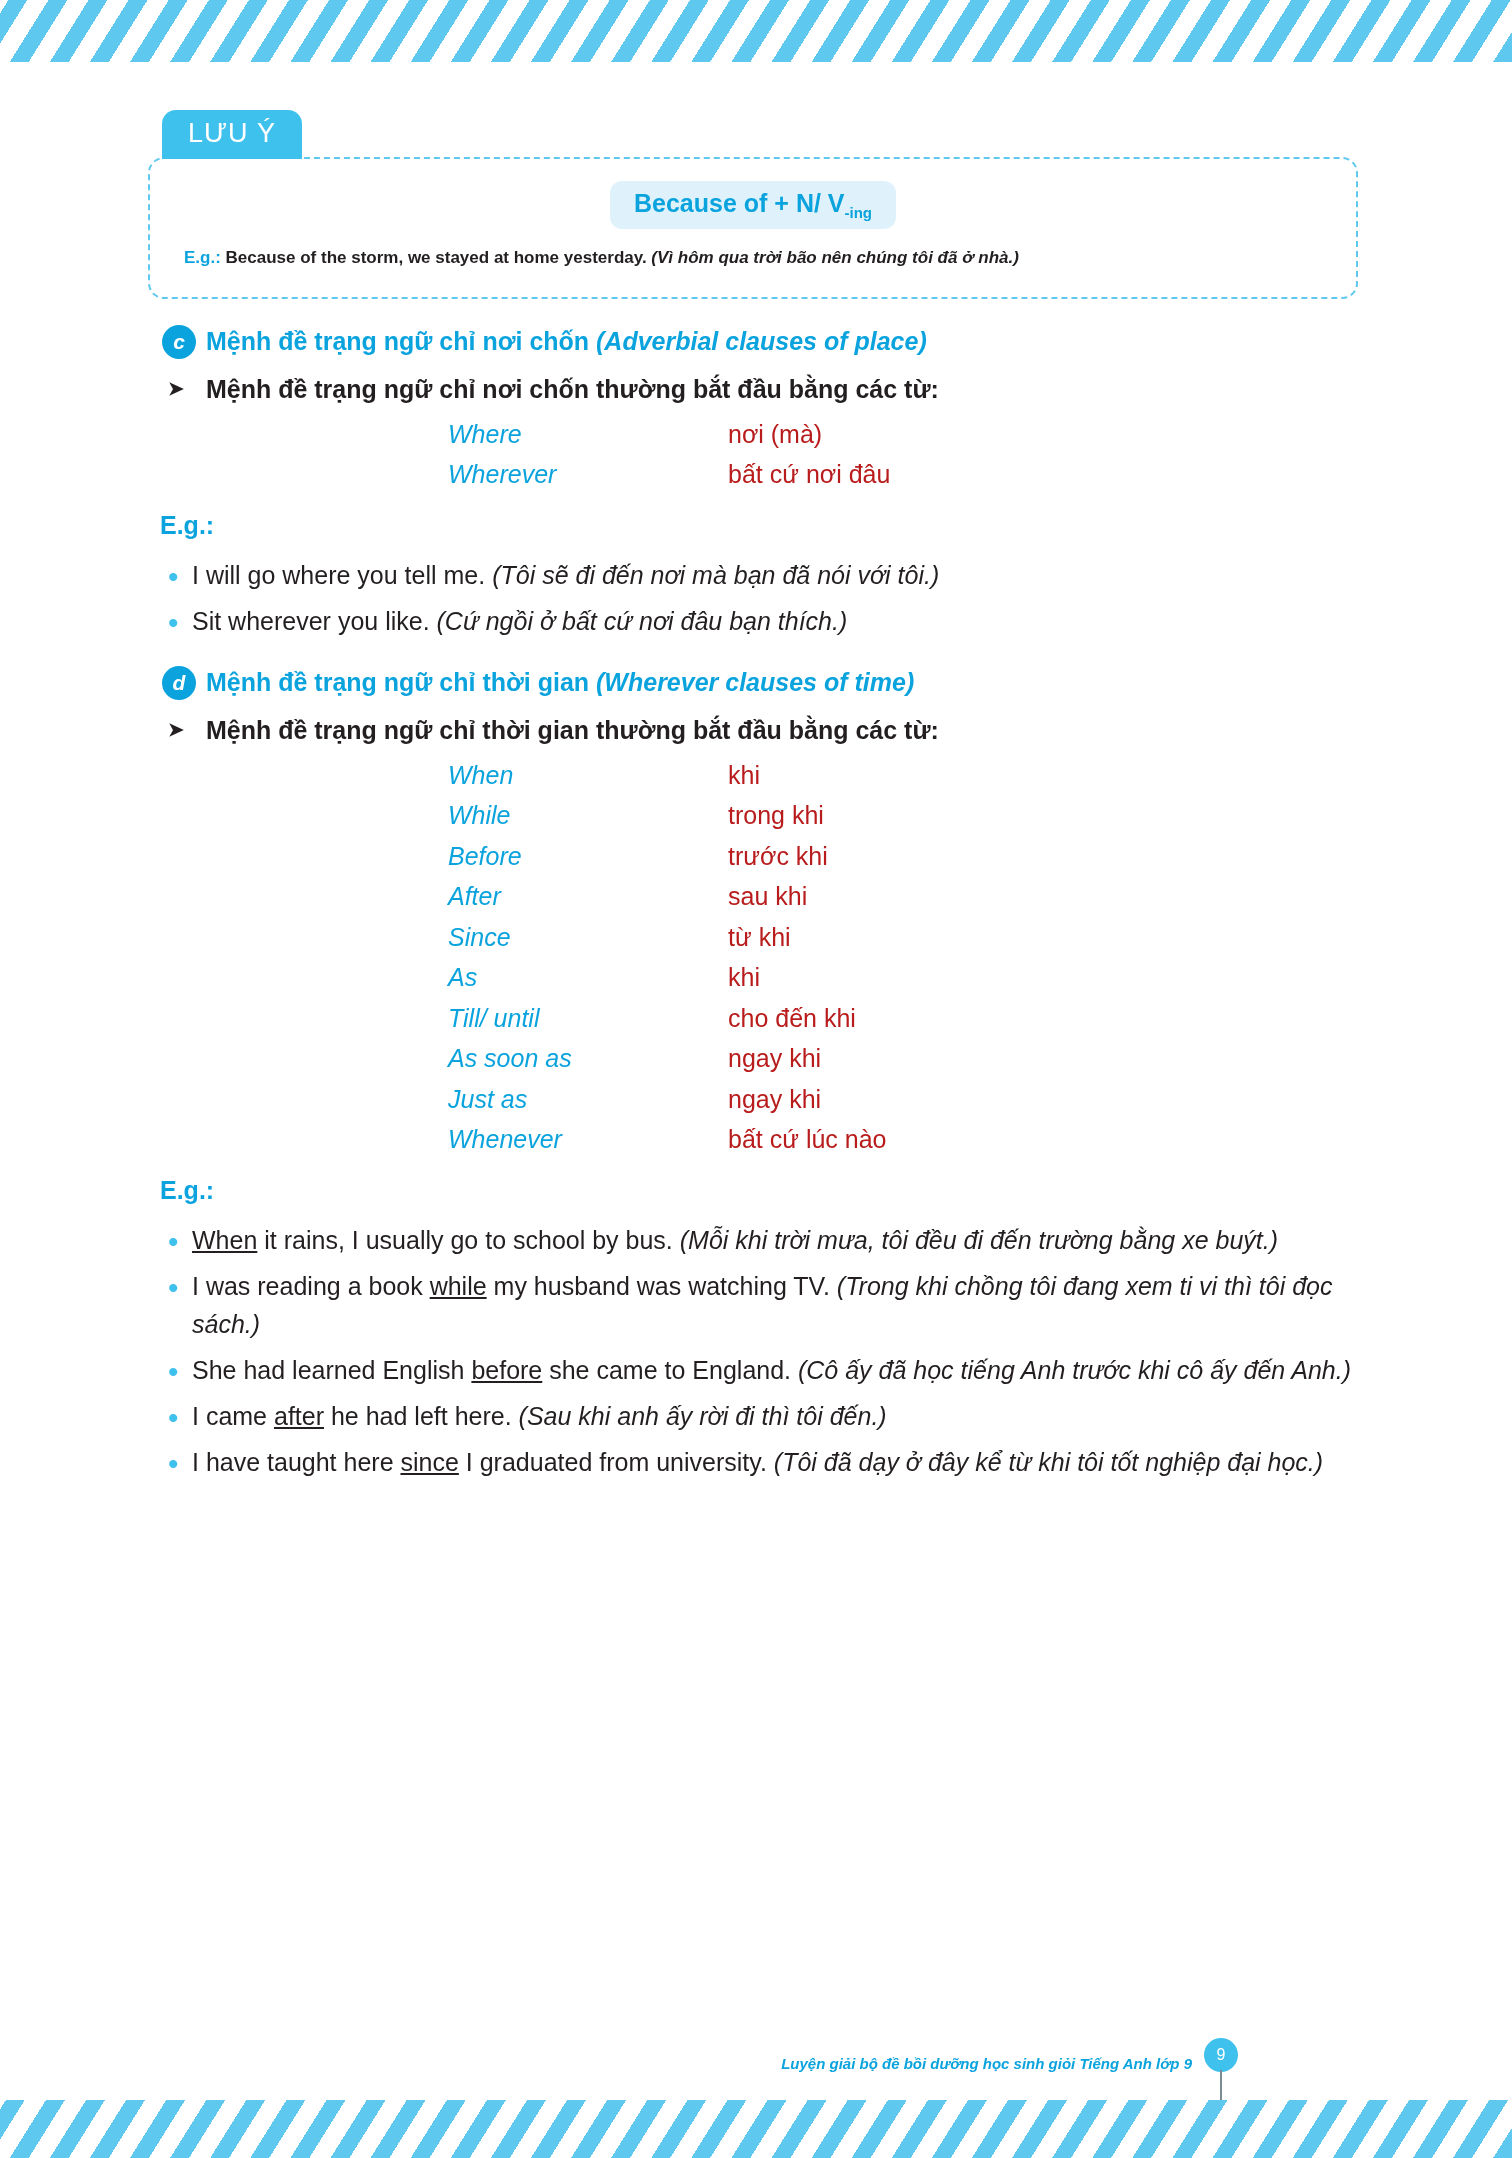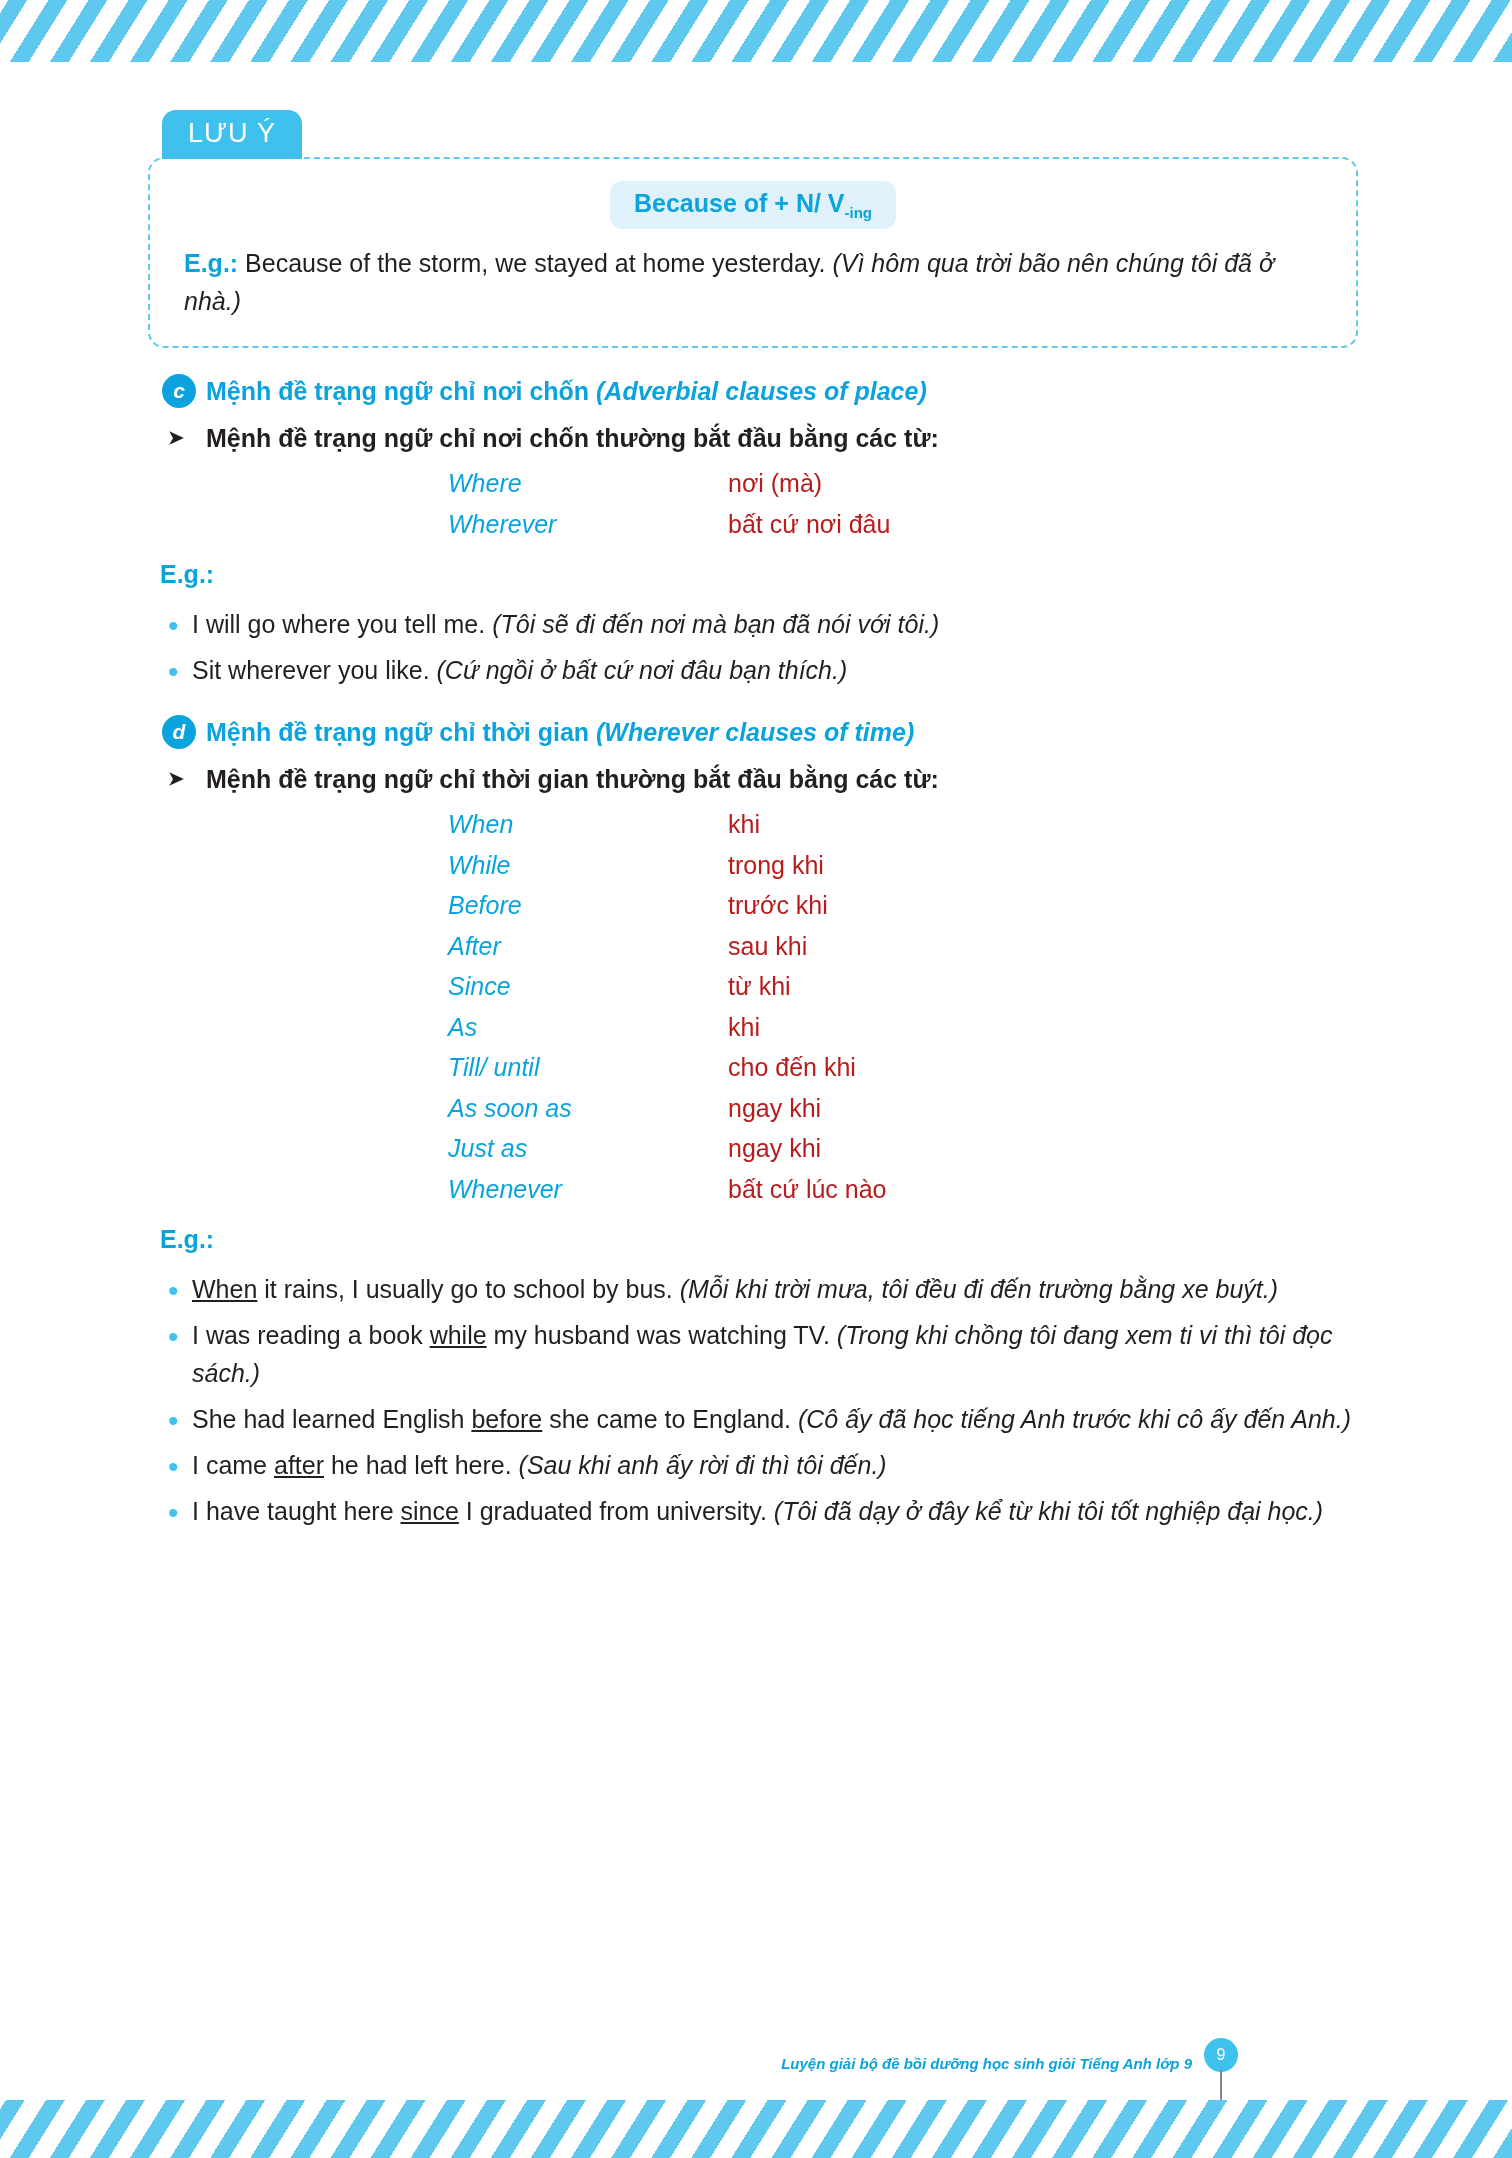--- a/index.html
+++ b/index.html
@@ -81,23 +81,24 @@
     font-weight: bold;
     font-size: 25px;
     padding: 8px 24px;
     border-radius: 12px;
   }
   .note-title sub {
     font-size: 15px;
     vertical-align: sub;
   }
   .note-eg {
-    font-size: 25px;
+    font-size: 17px;
     line-height: 1.5;
     color: #231f20;
+    font-weight: bold;
   }
   .note-eg b { color: #0aa3dd; }
   .note-eg i { font-style: italic; }
 
   
   .section-head {
     display: flex;
     align-items: center;
     gap: 10px;
     margin: 26px 0 16px 14px;

